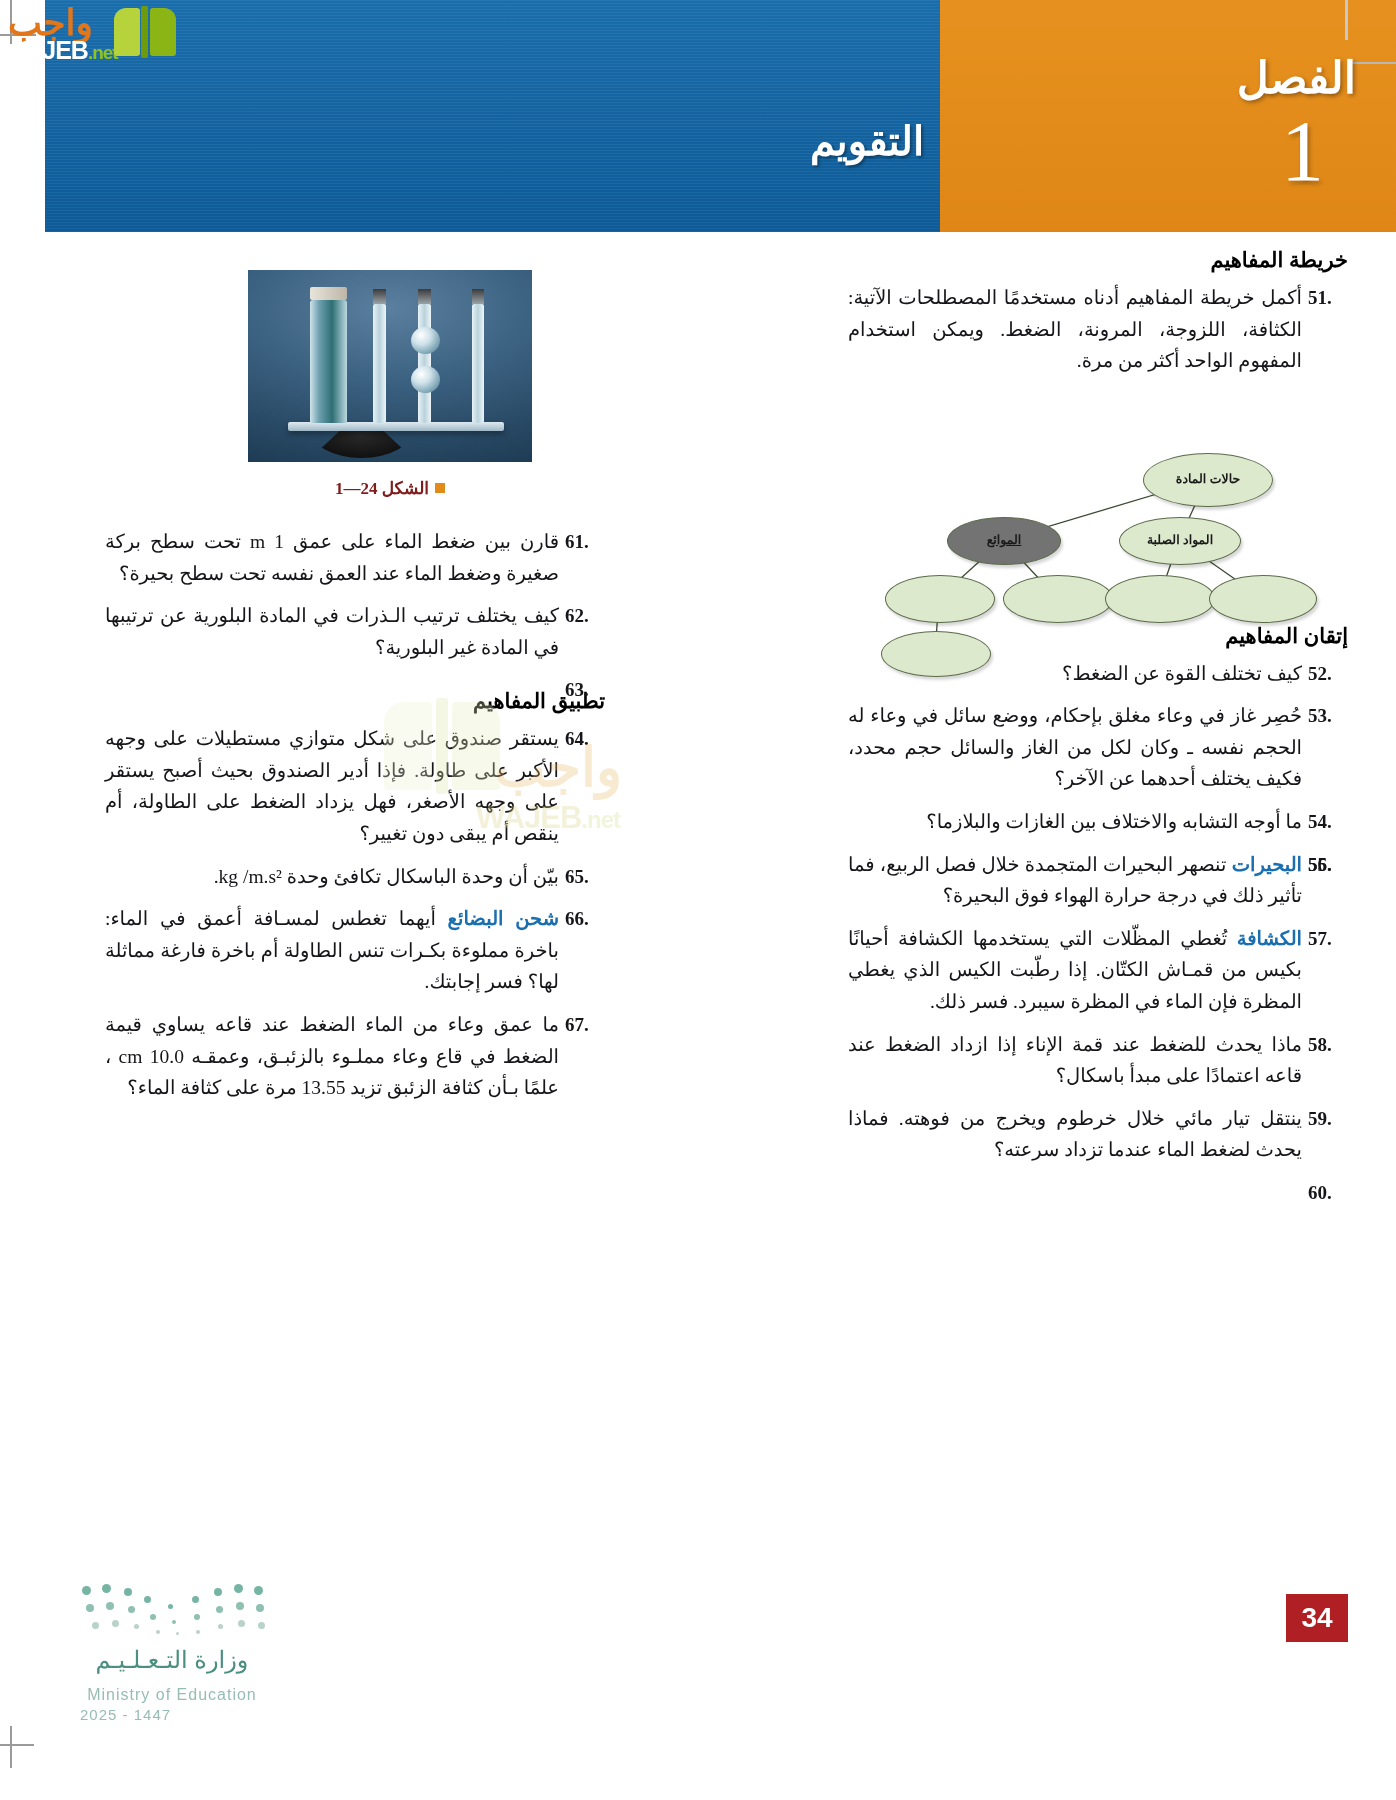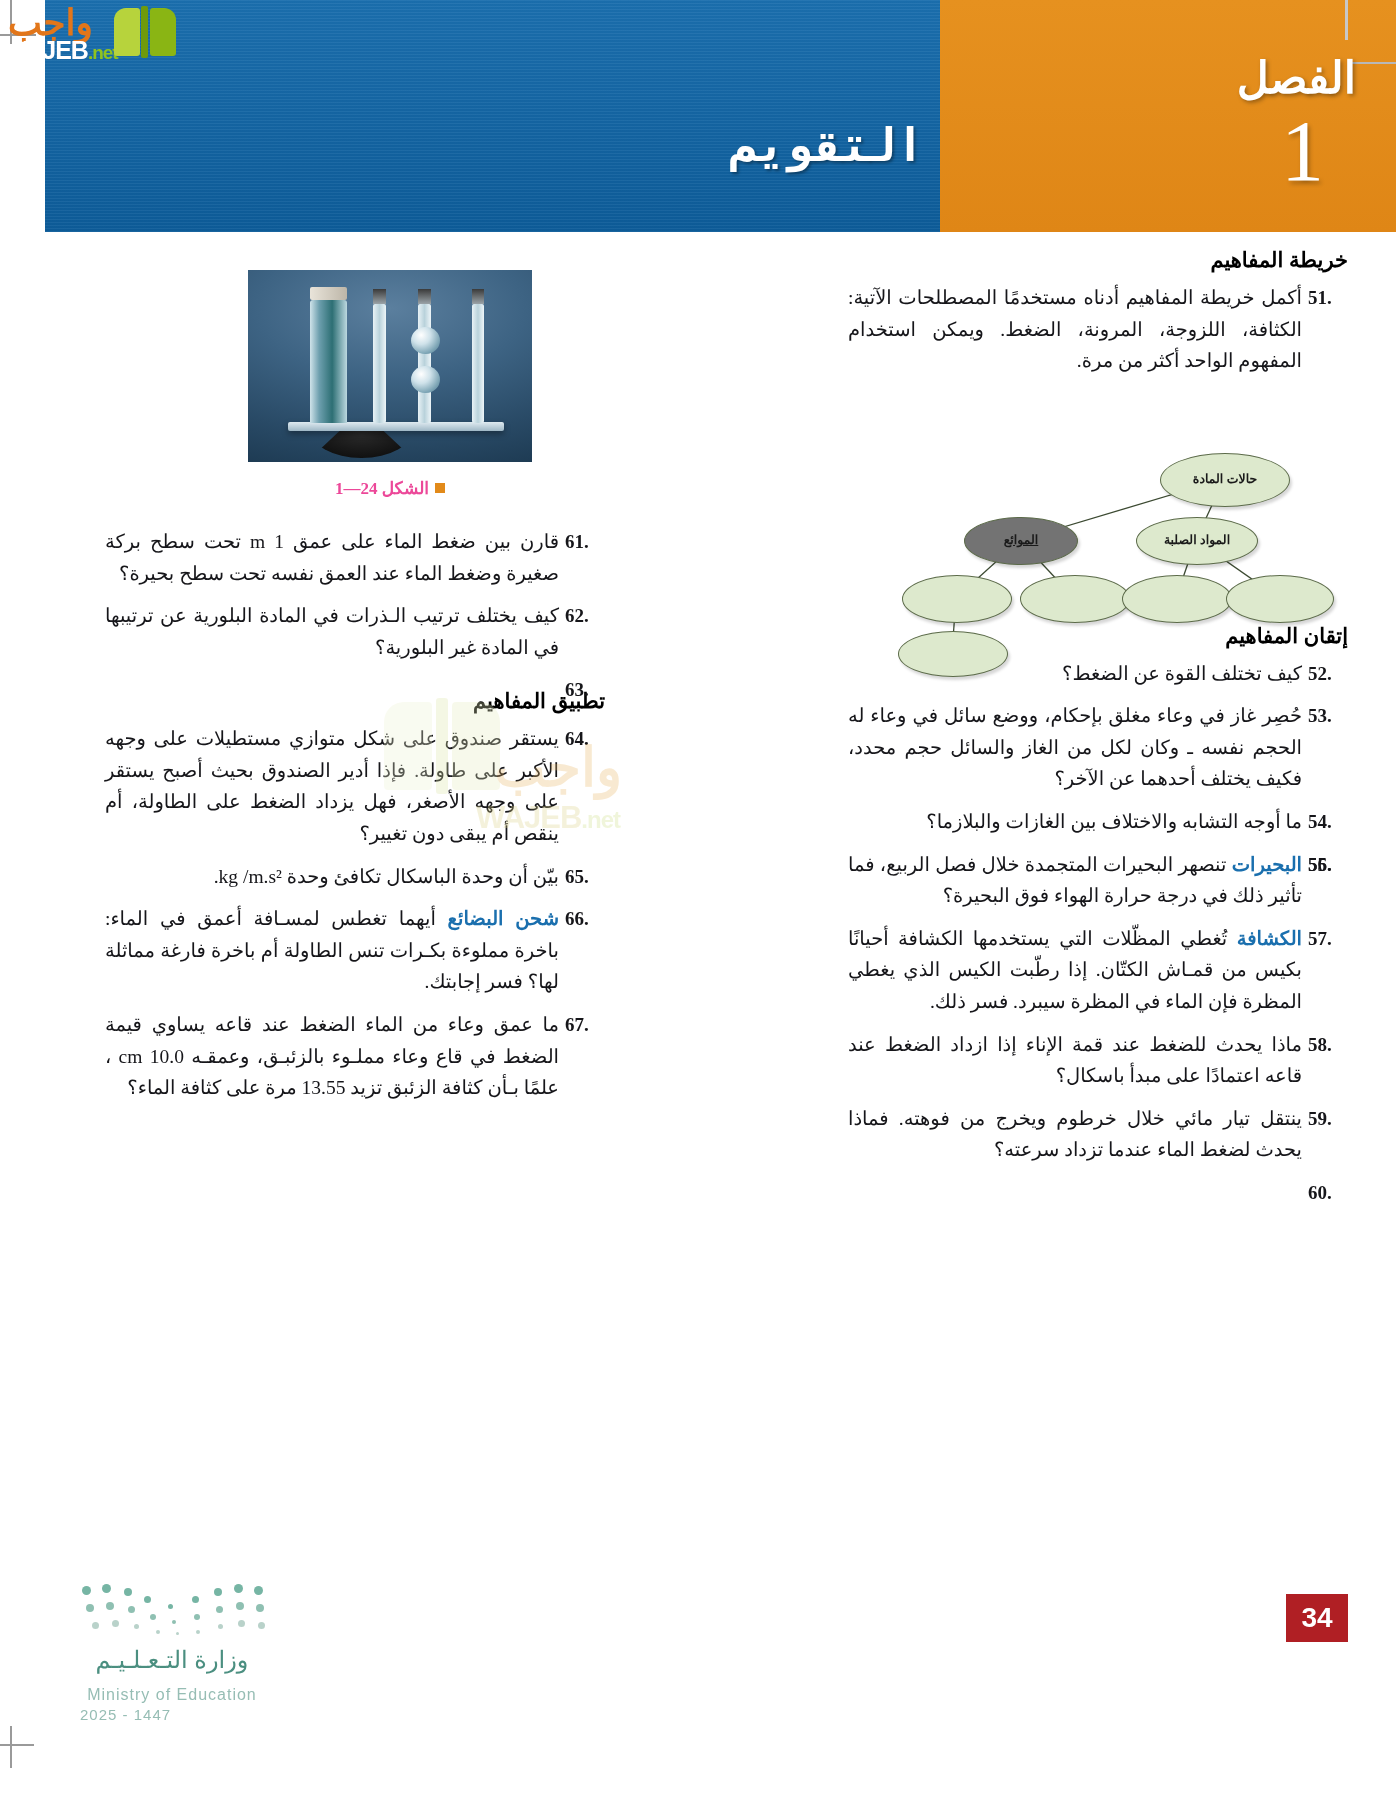--- a/index.html
+++ b/index.html
@@ -47,25 +47,25 @@
     width: 456px;
     height: 232px;
     background: #e28a1a;
     background-image: linear-gradient(180deg,#e6911f 0%, #df8616 100%);
   }
   .header-title {
     position: absolute;
     right: 472px;
     top: 118px;
     color: #ffffff;
-    font-size: 46px;
+    font-size: 40px;
     font-weight: bold;
     letter-spacing: 4px;
     text-shadow: 2px 2px 3px rgba(0,0,0,0.35);
-    font-family: Liberation Mono, monospace;
+    font-family: Liberation Serif, serif;
     text-align: center;
   }
   .chapter-word {
     position: absolute;
     right: 40px;
     top: 52px;
     color: #ffffff;
     font-size: 44px;
     font-weight: bold;
     text-shadow: 2px 2px 4px rgba(0,0,0,0.35);
@@ -278,36 +278,36 @@
   .tt4 { left:79%; width:4%; bottom: calc(16% + 8px + 62%); }
 
   .fig-caption {
     position: absolute;
     left: 248px;
     top: 478px;
     width: 284px;
     text-align: center;
     font-size: 17px;
     font-weight: bold;
-    color: #ec4899;
+    color: #7f1d1d;
     direction: rtl;
     font-family: "Liberation Serif", serif;
   }
   .fig-caption .sq {
     display: inline-block;
     width: 10px; height: 10px;
     background: #e28a1a;
     margin-left: 6px;
     vertical-align: 1px;
   }
 
   
   .concept-map {
     position: absolute;
-    right: 58px;
+    right: 75px;
     top: 445px;
     width: 470px;
     height: 220px;
   }
   .cm-node {
     position: absolute;
     background: #dde9cd;
     border: 1.5px solid #5c6b4a;
     border-radius: 50%;
     display: flex;

